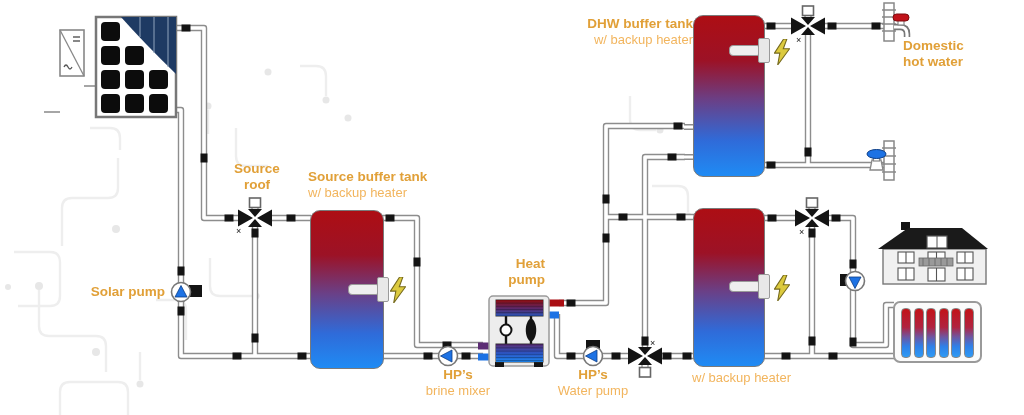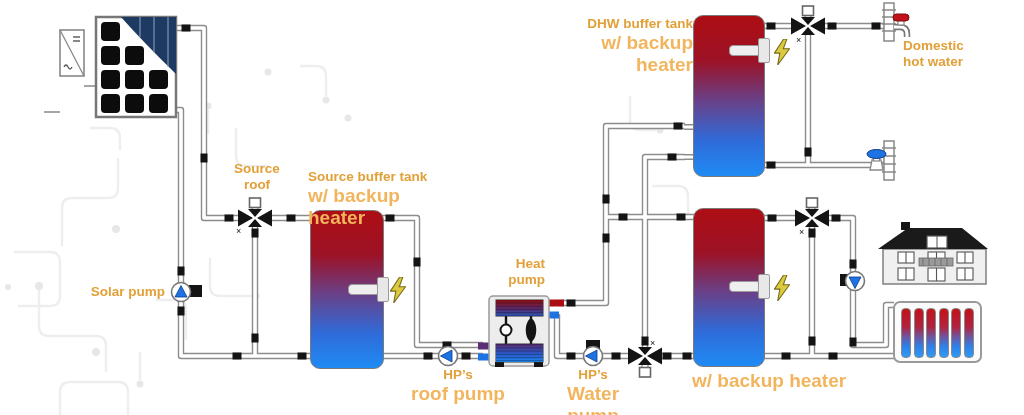--- a/index.html
+++ b/index.html
@@ -10,21 +10,21 @@
   .pi{stroke:#ffffff;stroke-width:3.6;fill:none;stroke-linejoin:round;}
   .trace{stroke:#eeeeee;stroke-width:2.4;fill:none;}
   .tdot{fill:#e7e7e7;}
   .conn{fill:#141414;}
   .tank{position:absolute;border-radius:10px;border:1px solid #7a7a7a;
         background:linear-gradient(180deg,#ad0e14 0%,#9c1226 28%,#6b3f85 52%,#2f6bd9 78%,#1f8bf4 100%);}
   .el-bar{position:absolute;height:9px;background:#efefef;border:1px solid #9a9a9a;border-radius:4px;}
   .el-plate{position:absolute;width:10px;height:23px;background:#e8e8e8;border:1px solid #9a9a9a;border-radius:2px;}
   .lbl{position:absolute;font-weight:700;font-size:13.5px;line-height:1.18;
        color:var(--accent_bold,#e1a038);}
-  .lbl .sub{display:block;font-weight:700;font-size:19px;color:var(--accent_light,#f2b55e);}
+  .lbl .sub{display:block;font-weight:400;font-size:13px;color:var(--accent_light,#f2b55e);}
   .radiator{position:absolute;left:893px;top:301px;width:89px;height:62px;background:#fbfbfb;
             border:2px solid #9a9a9a;border-radius:7px;box-sizing:border-box;display:flex;
             justify-content:space-between;padding:5px 6px;}
   .tube{width:8px;height:100%;border-radius:4px;border:1px solid #8a8a8a;
         background:linear-gradient(180deg,#c21318 0%,#b02340 38%,#6f55a0 58%,#2f80e8 78%,#2f9bf5 100%);}
 </style>
 </head>
 <body>
 
 <div class="stage">
@@ -362,21 +362,21 @@
     <span class="sub">w/ backup heater</span>
   </div>
   <div class="lbl" style="left:83px;top:284px;width:82px;text-align:right">
     <span>Solar pump</span>
   </div>
   <div class="lbl" style="left:499px;top:256px;width:46px;text-align:right">
     <span>Heat pump</span>
   </div>
   <div class="lbl" style="left:410px;top:367px;width:96px;text-align:center">
     <span>HP’s</span>
-    <span class="sub">roof pump</span>
+    <span class="sub">brine mixer</span>
   </div>
   <div class="lbl" style="left:545px;top:367px;width:96px;text-align:center">
     <span>HP’s</span>
     <span class="sub">Water pump</span>
   </div>
   <div class="lbl" style="left:553px;top:16px;width:140px;text-align:right">
     <span>DHW buffer tank</span>
     <span class="sub">w/ backup heater</span>
   </div>
   <div class="lbl" style="left:903px;top:38px;width:74px">

